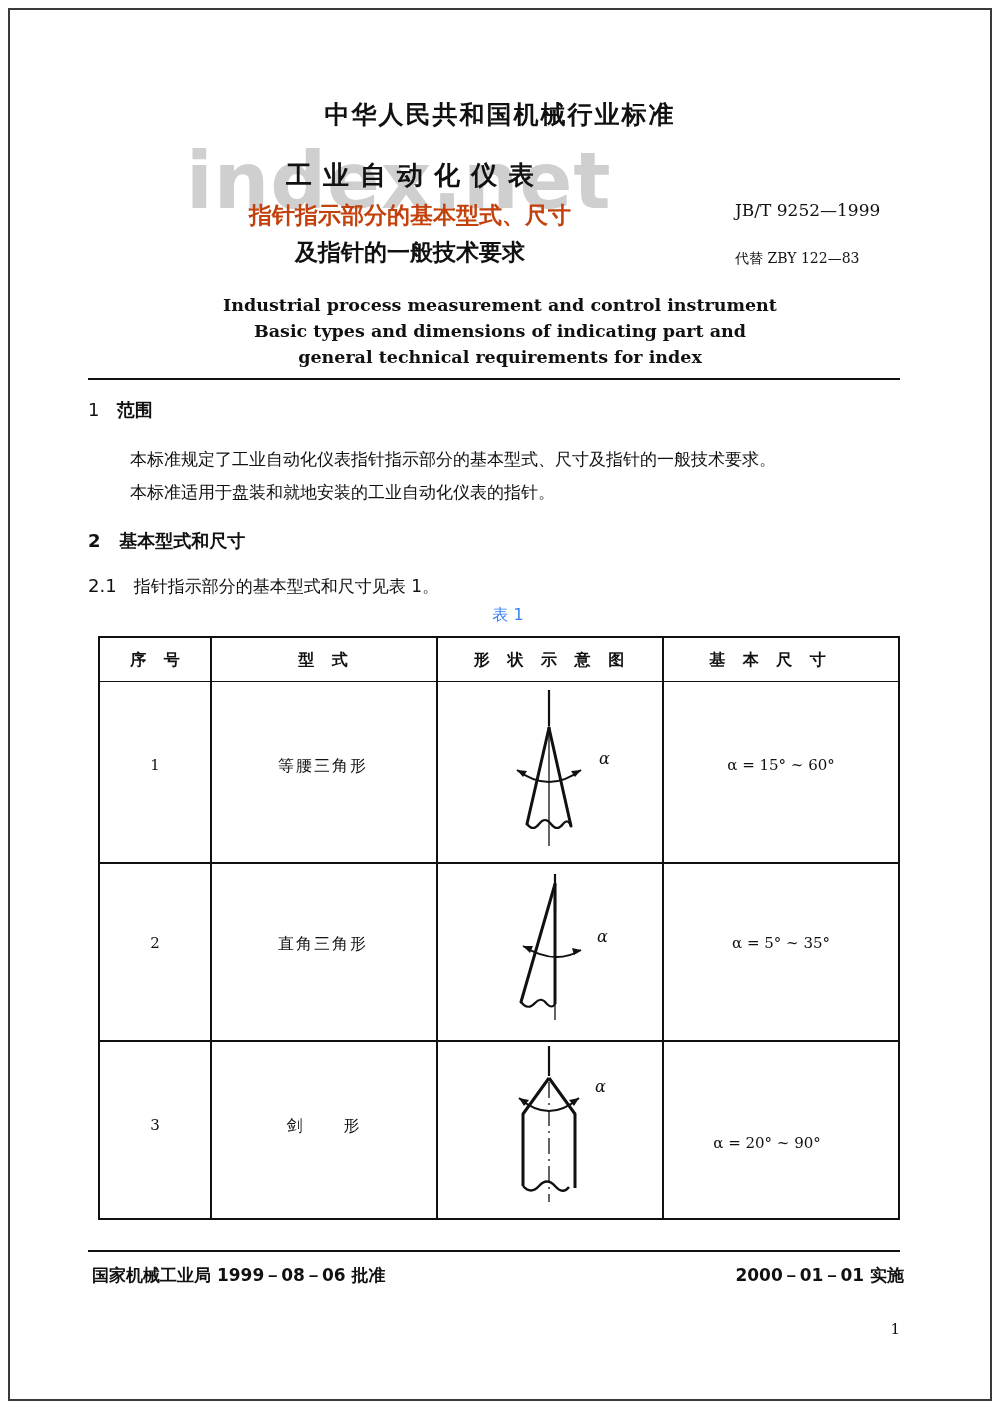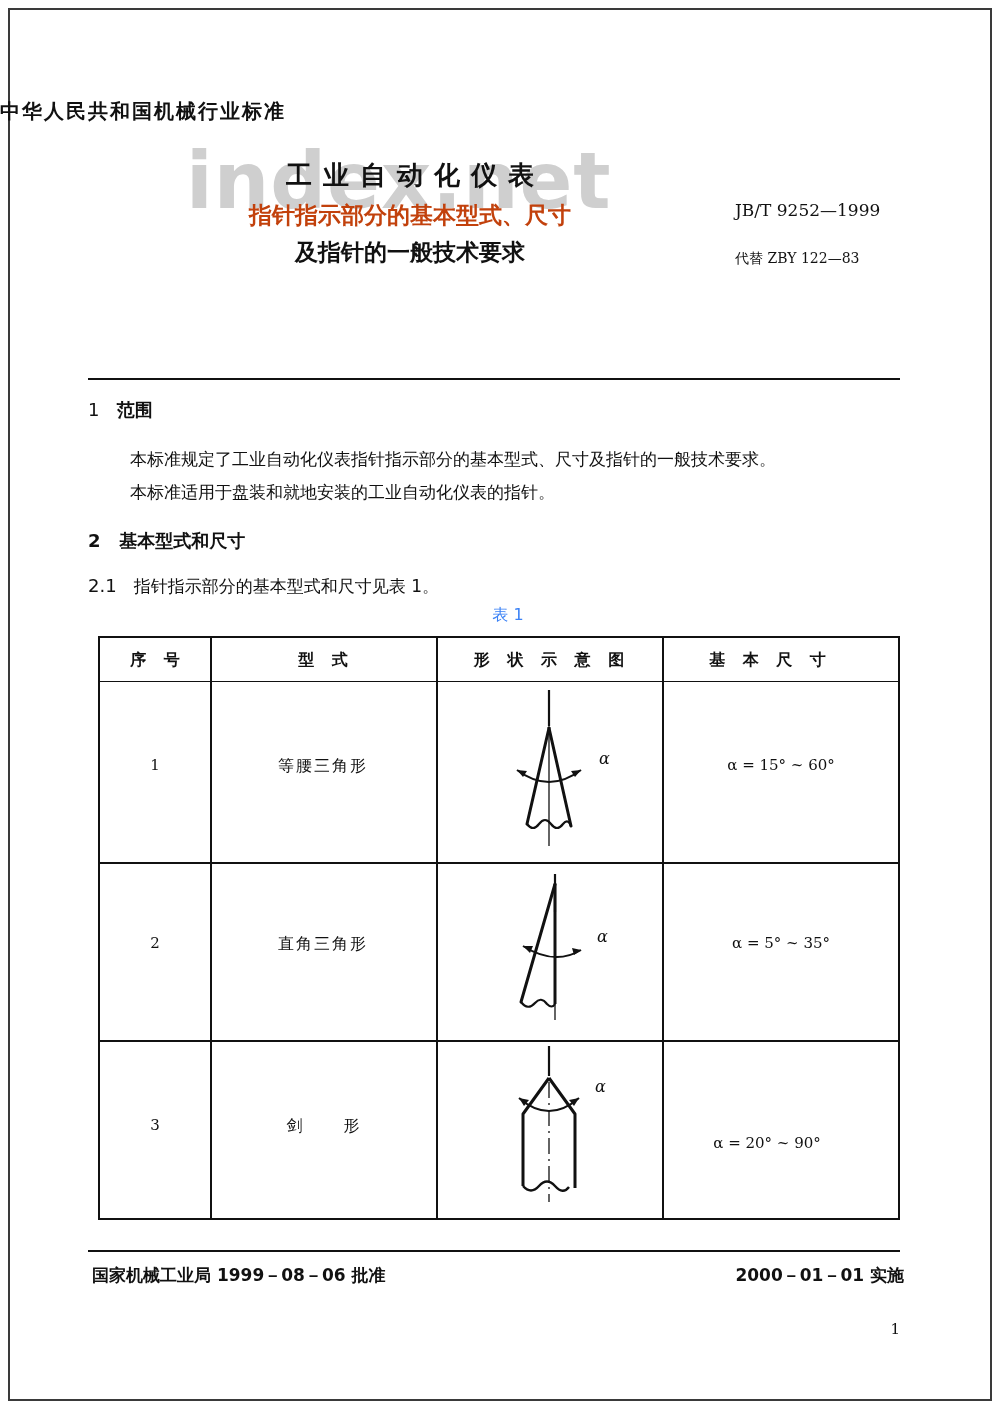--- a/index.html
+++ b/index.html
@@ -30,21 +30,22 @@
     box-sizing: border-box;
     pointer-events: none;
   }
 
   
   .nat-standard {
     position: absolute;
     left: 0;
     top: 98px;
     width: 1000px;
-    font-size: 20px;
+    text-align: center;
+    font-size: 25px;
     font-weight: bold;
     letter-spacing: 2px;
     color: #111;
   }
 
   .watermark {
     position: absolute;
     left: 186px;
     top: 136px;
     font-size: 78px;
@@ -280,20 +281,25 @@
 
   <div class="title-block">
     <div class="title-main">工业自动化仪表</div>
     <div class="title-sub">指针指示部分的基本型式、尺寸</div>
     <div class="title-sub2">及指针的一般技术要求</div>
   </div>
 
   <div class="std-no">JB/T 9252—1999</div>
   <div class="std-replaces">代替 ZBY 122—83</div>
 
+  <div class="eng-title">
+    <div>Industrial process measurement and control instrument</div>
+    <div>Basic types and dimensions of indicating part and</div>
+    <div>general technical requirements for index</div>
+  </div>
 
   <div class="rule-top"></div>
 
   <div class="clause clause-h1" id="c1">
     <span>1</span>
     &nbsp;&nbsp;<span style="font-weight:bold">范围</span>
   </div>
 
   <div class="para" id="p1">本标准规定了工业自动化仪表指针指示部分的基本型式、尺寸及指针的一般技术要求。</div>
   <div class="para" id="p2">本标准适用于盘装和就地安装的工业自动化仪表的指针。</div>

